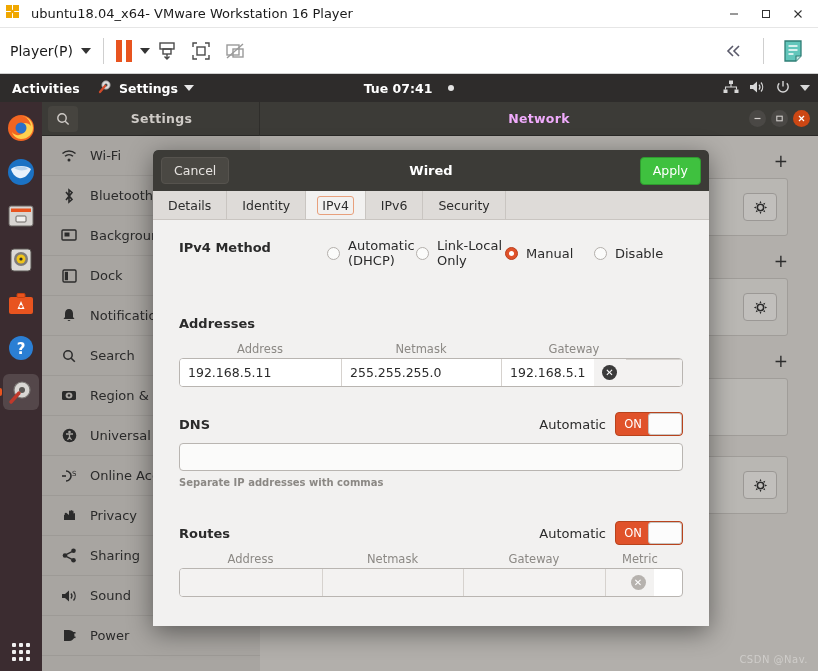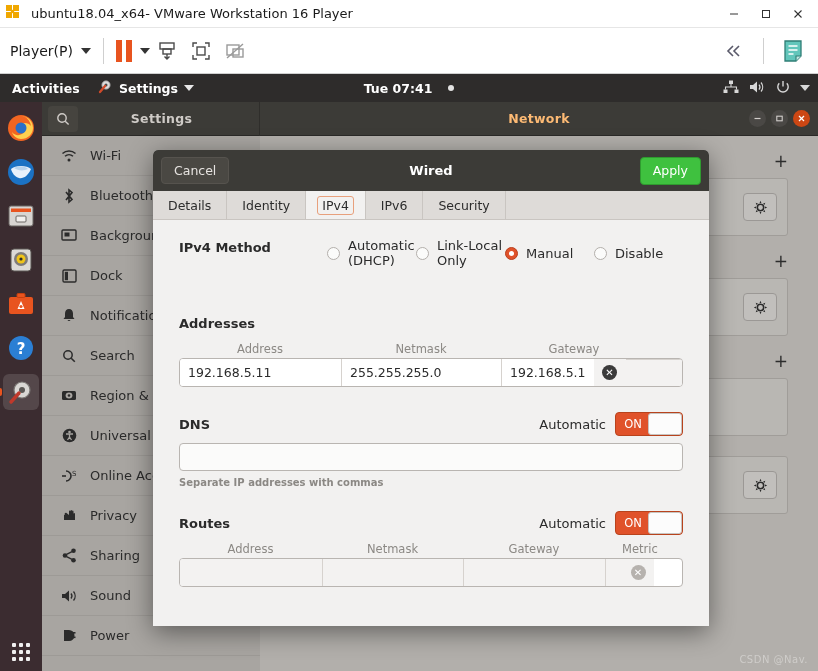--- a/index.html
+++ b/index.html
@@ -100,21 +100,21 @@
     width: 30px; height: 26px; margin-left: 6px; border-radius: 4px;
     background: #46443f; display: flex; align-items: center; justify-content: center;
   }
   .hb-title-left {
     flex: 1; text-align: center; color: #cfcbc7; font-size: 12.5px; font-weight: bold;
     letter-spacing: .3px; padding-right: 14px;
   }
   .hb-right {
     flex: 1; display: flex; align-items: center; justify-content: center; position: relative;
   }
-  .hb-title-right { color: #fdba74; font-size: 12.5px; font-weight: bold; letter-spacing: .3px; }
+  .hb-title-right { color: #f0abfc; font-size: 12.5px; font-weight: bold; letter-spacing: .3px; }
   .hb-winbtns { position: absolute; right: 8px; display: flex; gap: 5px; align-items: center; }
   .wb { width: 17px; height: 17px; border-radius: 50%; background: #4a4845; display: flex; align-items: center; justify-content: center; color: #d2cecb; font-size: 9px; }
   .wb.close { background: #cc4714; color: #fff; }
 
   .settings-sidebar {
     position: absolute; left: 0; top: 34px; width: 218px; height: 535px;
     background: #a8a5a1;
   }
   .side-item {
     height: 40px; display: flex; align-items: center; gap: 12px;
@@ -740,21 +740,21 @@
             <span class="toggle">
               <span class="on-text">ON</span>
               <span class="knob"></span>
             </span>
           </span>
         </div>
         <div class="text-input"></div>
         <div class="hint">Separate IP addresses with commas</div>
       </div>
 
-      <div style="margin-top:22px">
+      <div style="margin-top:32px">
         <div class="sect-head">
           <span class="sect-title">Routes</span>
           <span class="auto-group">
             <span class="auto-label">Automatic</span>
             <span class="toggle">
               <span class="on-text">ON</span>
               <span class="knob"></span>
             </span>
           </span>
         </div>

